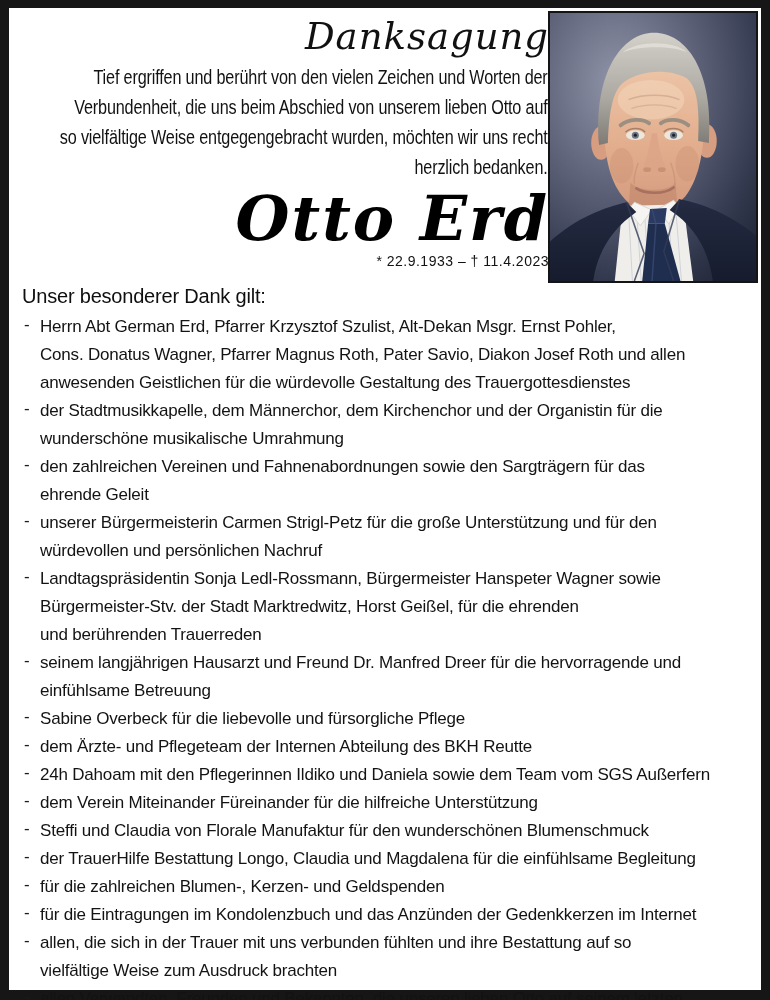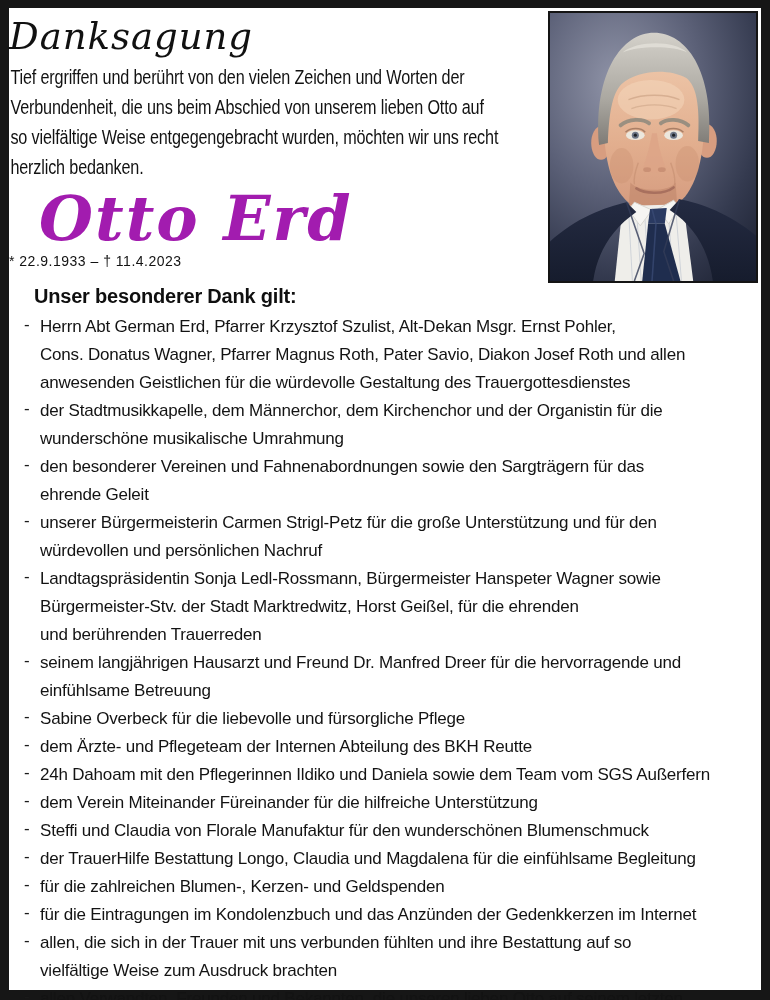--- a/index.html
+++ b/index.html
@@ -12,21 +12,21 @@
     overflow:hidden;
   }
   .inner{
     position:absolute;left:9px;top:8px;right:9px;bottom:10px;
     background:#ffffff;
   }
   
   .top{position:relative;height:276px;}
   .left-col{
     position:absolute;left:0;top:0;width:540px;
-    text-align:left;
+    text-align:right;
   }
   .script-title{
     margin-top:8px;
     font-family:"DejaVu Serif",serif;
     font-style:italic;
     font-size:37px;
     line-height:42px;
     letter-spacing:1px;
     color:#111;
   }
@@ -42,43 +42,43 @@
     color:#121212;
   }
   .deceased-name{
     margin-top:3px;
     font-family:"DejaVu Serif",serif;
     font-style:italic;
     font-weight:bold;
     font-size:62px;
     line-height:68px;
     letter-spacing:2px;
-    color:#a21caf;
+    color:#000000;
     padding-left:30px;
   }
   .dates{
     margin-top:0px;
     font-size:14px;
     letter-spacing:0.5px;
     color:#121212;
   }
   
   .photo{
     position:absolute;right:3px;top:3px;
     width:210px;height:272px;
     border:2px solid #141414;
     box-sizing:border-box;
     background:#3a4054;
   }
   .photo svg{display:block;width:100%;height:100%;}
   
   .heading{
-    margin:1px 0 5px 25px;
+    margin:1px 0 5px 13px;
     font-size:20px;
-    font-weight:bold;
+    font-weight:normal;
     letter-spacing:-0.2px;
     color:#0f0f0f;
   }
   ul.thanks{
     list-style:none;
     margin:0;padding:0 6px 0 15px;
   }
   ul.thanks li{
     display:flex;
     align-items:flex-start;
@@ -222,21 +222,21 @@
 Cons. Donatus Wagner, Pfarrer Magnus Roth, Pater Savio, Diakon Josef Roth und allen
 anwesenden Geistlichen für die würdevolle Gestaltung des Trauergottesdienstes</span>
         </li>
       <li>
           <span class="dash">-</span>
           <span class="ttext">der Stadtmusikkapelle, dem Männerchor, dem Kirchenchor und der Organistin für die
 wunderschöne musikalische Umrahmung</span>
         </li>
       <li>
           <span class="dash">-</span>
-          <span class="ttext">den besonderer Vereinen und Fahnenabordnungen sowie den Sargträgern für das
+          <span class="ttext">den zahlreichen Vereinen und Fahnenabordnungen sowie den Sargträgern für das
 ehrende Geleit</span>
         </li>
       <li>
           <span class="dash">-</span>
           <span class="ttext">unserer Bürgermeisterin Carmen Strigl-Petz für die große Unterstützung und für den
 würdevollen und persönlichen Nachruf</span>
         </li>
       <li>
           <span class="dash">-</span>
           <span class="ttext">Landtagspräsidentin Sonja Ledl-Rossmann, Bürgermeister Hanspeter Wagner sowie

